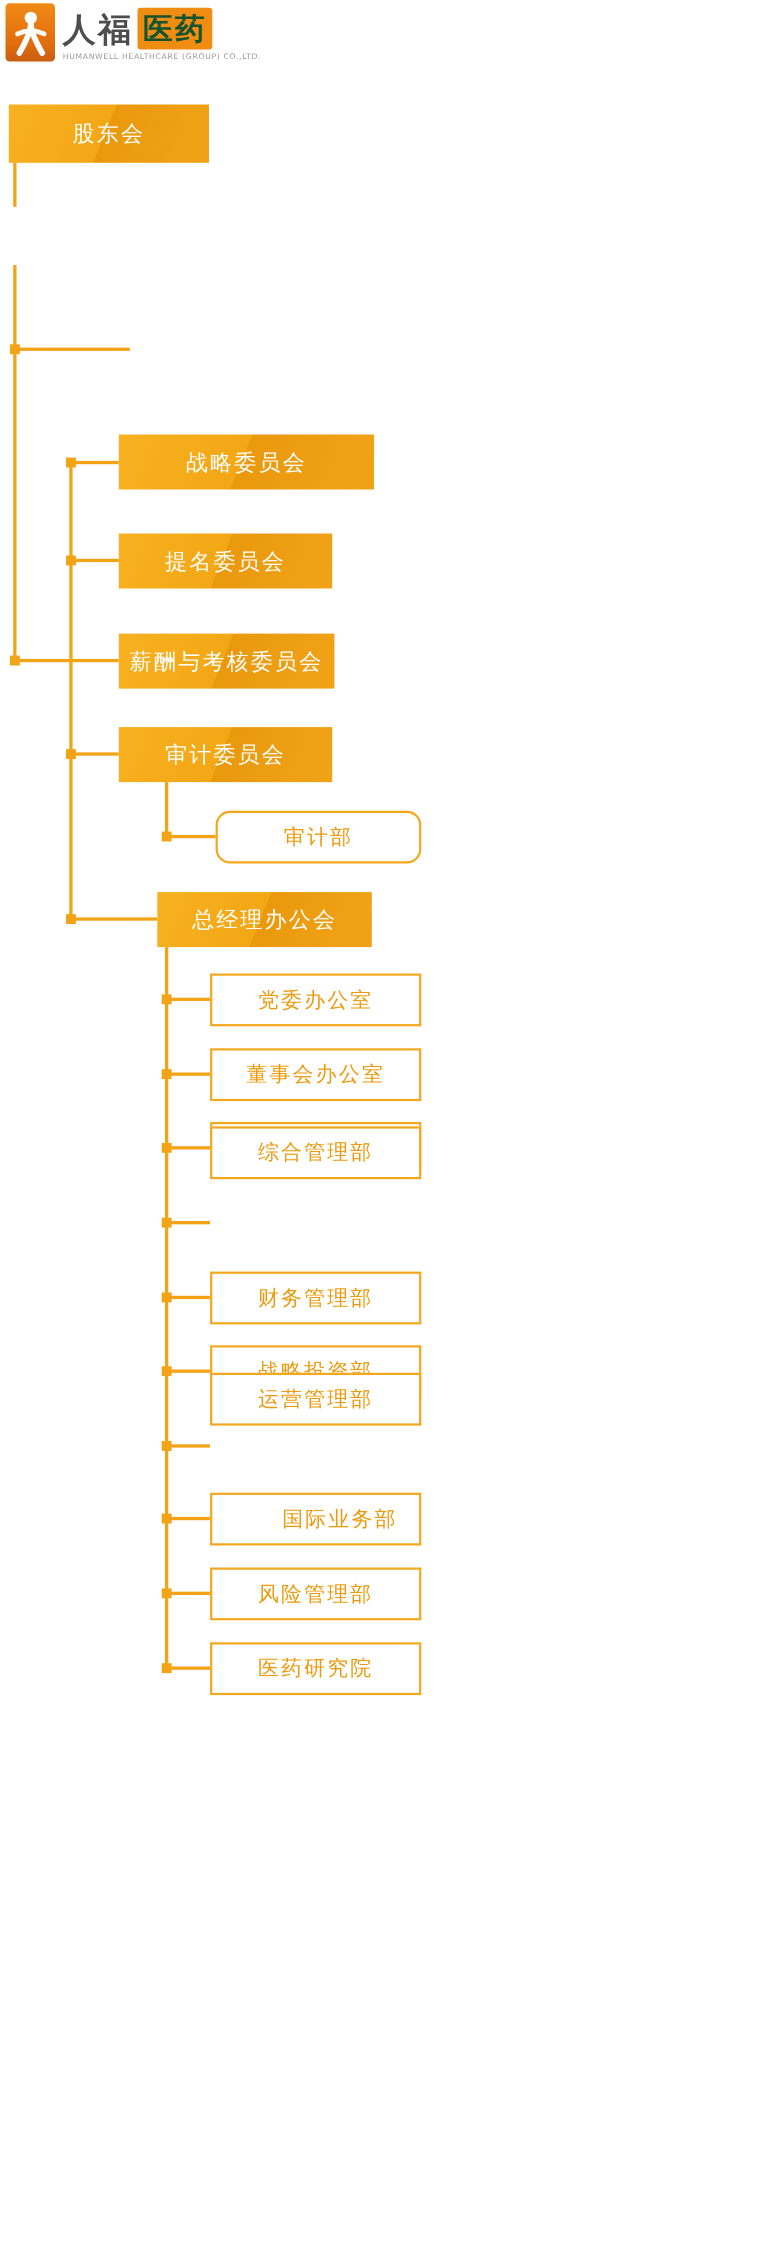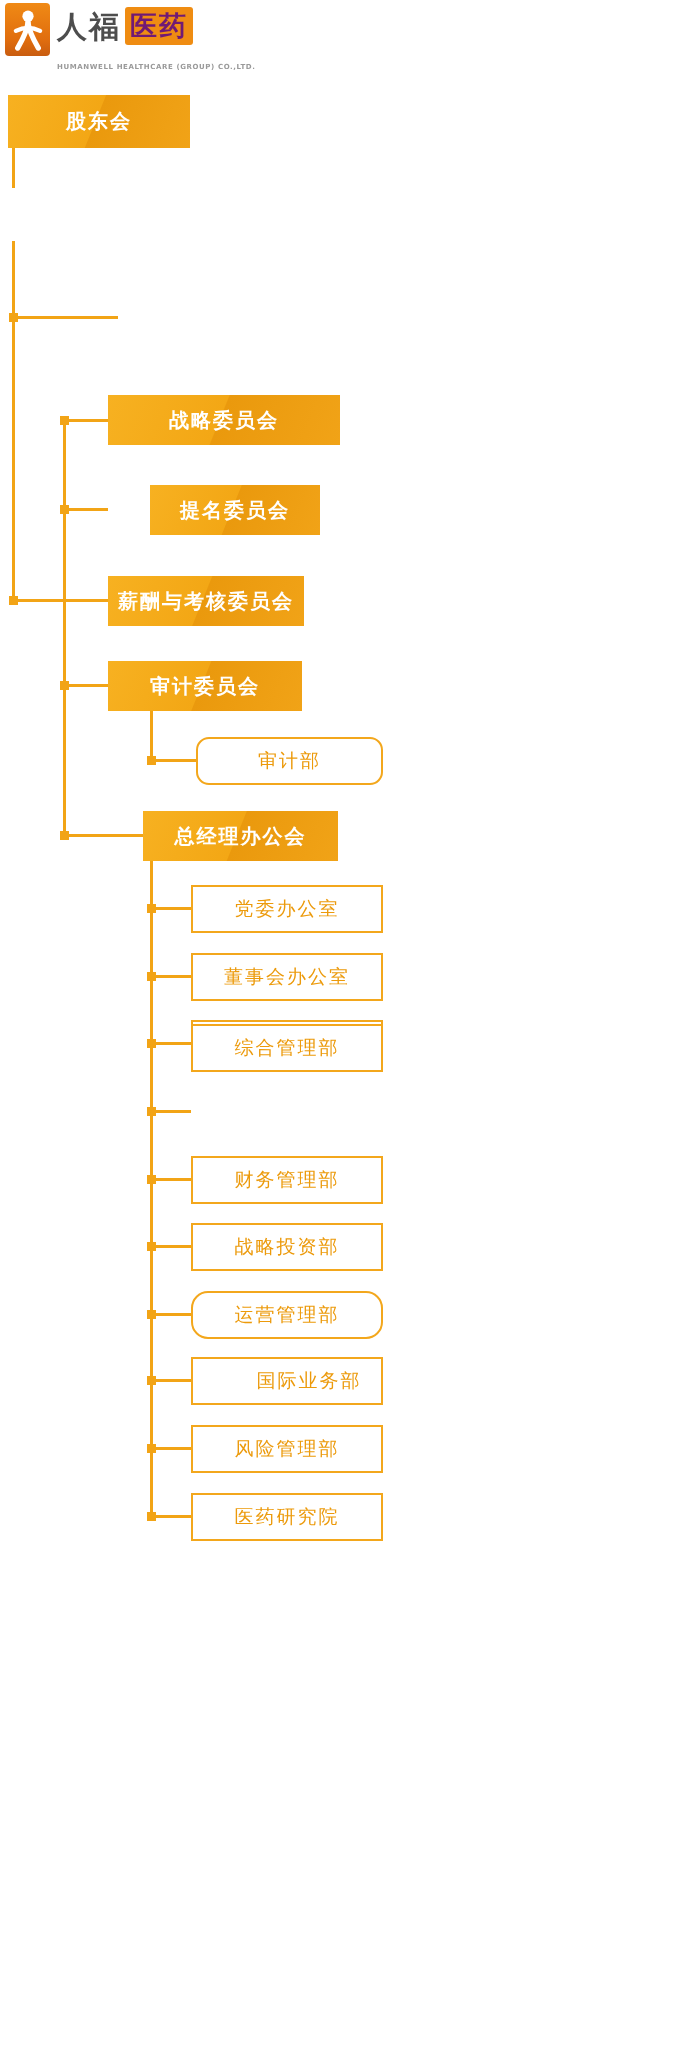--- a/index.html
+++ b/index.html
@@ -7,43 +7,43 @@
   #canvas{position:relative;width:690px;height:2057px;background:#ffffff;overflow:hidden;}
 
   
   #logo{position:absolute;left:5px;top:3px;display:flex;align-items:flex-start;}
   #logo-mark{width:45px;height:53px;border-radius:4px;
     background:linear-gradient(180deg,#f08a15 0%,#e06d0e 70%,#c85c10 100%);
     display:flex;align-items:center;justify-content:center;}
   #logo-text{margin-left:7px;padding-top:4px;}
   #logo-name{display:flex;height:38px;}
   #logo-name .nm-dark{font-size:30px;font-weight:bold;color:#4d4d4d;letter-spacing:2px;}
-  #logo-name .nm-hl{font-size:27px;font-weight:bold;color:#701a75;background:#ef8c12;
+  #logo-name .nm-hl{font-size:27px;font-weight:bold;color:#14532d;background:#ef8c12;
     padding:1px 5px;margin-left:4px;border-radius:3px;letter-spacing:2px;}
-  #logo-sub{font-size:7px;color:#9a9a9a;letter-spacing:0.6px;margin-top:18px;white-space:nowrap;font-weight:bold;}
+  #logo-sub{font-size:7px;color:#9a9a9a;letter-spacing:0.6px;margin-top:3px;white-space:nowrap;}
 
   
   .node{position:absolute;display:flex;align-items:center;justify-content:center;
     box-sizing:border-box;letter-spacing:2px;}
   .filled{color:#ffffff;font-size:20px;
-    background:linear-gradient(112deg,#f7b121 0%,#f3a715 48%,#ea990d 48.5%,#f1a317 100%);font-weight:bold;}
+    background:linear-gradient(112deg,#f7b121 0%,#f3a715 48%,#ea990d 48.5%,#f1a317 100%);}
   .outlined{background:#ffffff;border:2px solid #f3a71c;color:#ec9a0b;font-size:19px;}
 
   #node-shareholders{left:8px;top:95px;width:182px;height:53px;}
   #node-board{left:8px;top:188px;width:182px;height:53px;}
   #node-secretariat{left:118px;top:293px;width:190px;height:50px;}
   #node-strategy{left:108px;top:395px;width:232px;height:50px;}
-  #node-nomination{left:108px;top:485px;width:170px;height:50px;margin-left:42px;}
+  #node-nomination{left:108px;top:485px;width:194px;height:50px;}
   #node-remuneration{left:108px;top:576px;width:196px;height:50px;}
   #node-audit{left:108px;top:661px;width:194px;height:50px;}
   #node-audit-dept{left:196px;top:737px;width:187px;height:48px;border-radius:13px;}
   #node-gm{left:143px;top:811px;width:195px;height:50px;}
   .dept{left:191px;width:192px;height:48px;}
   #dept-0{top:885px;} #dept-1{top:953px;} #dept-2{top:1020px;} #dept-3{top:1024px;}
-  #dept-4{top:1156px;} #dept-5{top:1223px;} #dept-6{top:1291px;border-radius:17px;} #dept-7{top:1357px;padding-left:44px;}
+  #dept-4{top:1156px;} #dept-5{top:1223px;} #dept-6{top:1248px;} #dept-7{top:1357px;padding-left:44px;}
   #dept-8{top:1425px;} #dept-9{top:1493px;}
 
   
   .vline,.hline,.joint{position:absolute;background:#f2a416;}
   .joint{width:9px;height:9px;}
   #lv1{left:12px;top:148px;width:3px;height:40px;}
   #lv2{left:12px;top:241px;width:3px;height:360px;}
   #lh-sec{left:12px;top:316px;width:106px;height:3px;}
   #lh-rem{left:12px;top:599px;width:96px;height:3px;}
   #lv3{left:63px;top:419px;width:3px;height:417px;}

